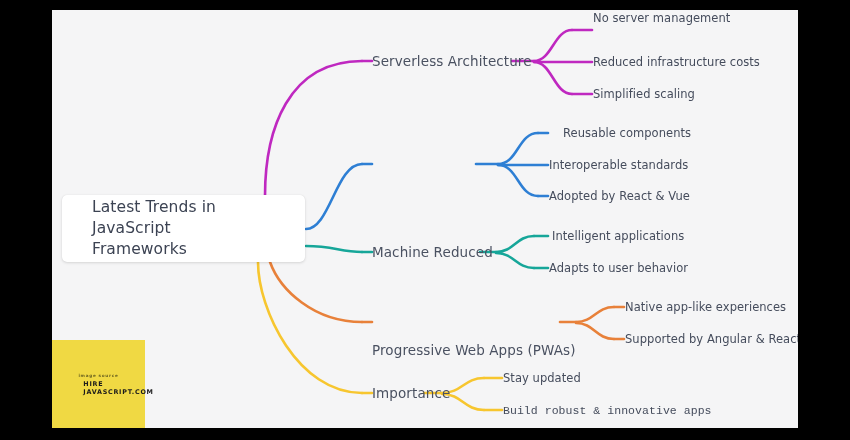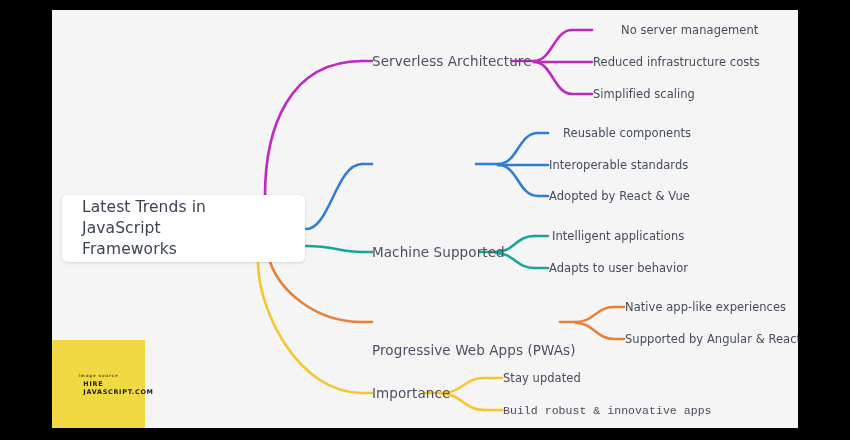--- a/index.html
+++ b/index.html
@@ -18,21 +18,21 @@
   #links{position:absolute;left:0;top:0;width:746px;height:418px;}
 
   
   #root-card{
     position:absolute;left:10px;top:185px;width:243px;height:67px;
     background:#ffffff;border-radius:5px;
     box-shadow:0 1px 3px rgba(0,0,0,.13),0 0 1px rgba(0,0,0,.10);
     display:flex;align-items:center;
   }
   #root-card .root-text{
-    padding:0 20px;font-size:15.5px;line-height:21px;color:#3c4353;
+    padding:0 30px;font-size:15.5px;line-height:21px;color:#3c4353;
     letter-spacing:.1px;
   }
 
   
   .branch-label{
     position:absolute;font-size:13.5px;color:#4a5161;white-space:nowrap;
     transform:translateY(-50%);letter-spacing:.1px;
   }
   
   .leaf-label{
@@ -109,25 +109,25 @@
     </svg>
 
     <div id="root-card">
       <div class="root-text">
         <div>Latest Trends in JavaScript</div>
         <div>Frameworks</div>
       </div>
     </div>
 
     <div class="branch-label" style="left:320px;top:51px;">Serverless Architecture</div>
-    <div class="branch-label" style="left:320px;top:242px;">Machine Supported</div>
+    <div class="branch-label" style="left:320px;top:242px;">Machine Reduced</div>
     <div class="branch-label" style="left:320px;top:312px;margin-top:28px;">Progressive Web Apps (PWAs)</div>
     <div class="branch-label" style="left:320px;top:383px;">Importance</div>
 
-    <div class="leaf-label" style="left:541px;top:20px;margin-left:28px;">No server management</div>
+    <div class="leaf-label" style="left:541px;top:8px;">No server management</div>
     <div class="leaf-label" style="left:541px;top:52px;">Reduced infrastructure costs</div>
     <div class="leaf-label" style="left:541px;top:84px;">Simplified scaling</div>
 
     <div class="leaf-label" style="left:497px;top:123px;margin-left:14px;">Reusable components</div>
     <div class="leaf-label" style="left:497px;top:155px;">Interoperable standards</div>
     <div class="leaf-label" style="left:497px;top:186px;">Adopted by React &amp; Vue</div>
 
     <div class="leaf-label" style="left:500px;top:226px;text-align:center;">Intelligent applications</div>
     <div class="leaf-label" style="left:497px;top:258px;">Adapts to user behavior</div>
 

